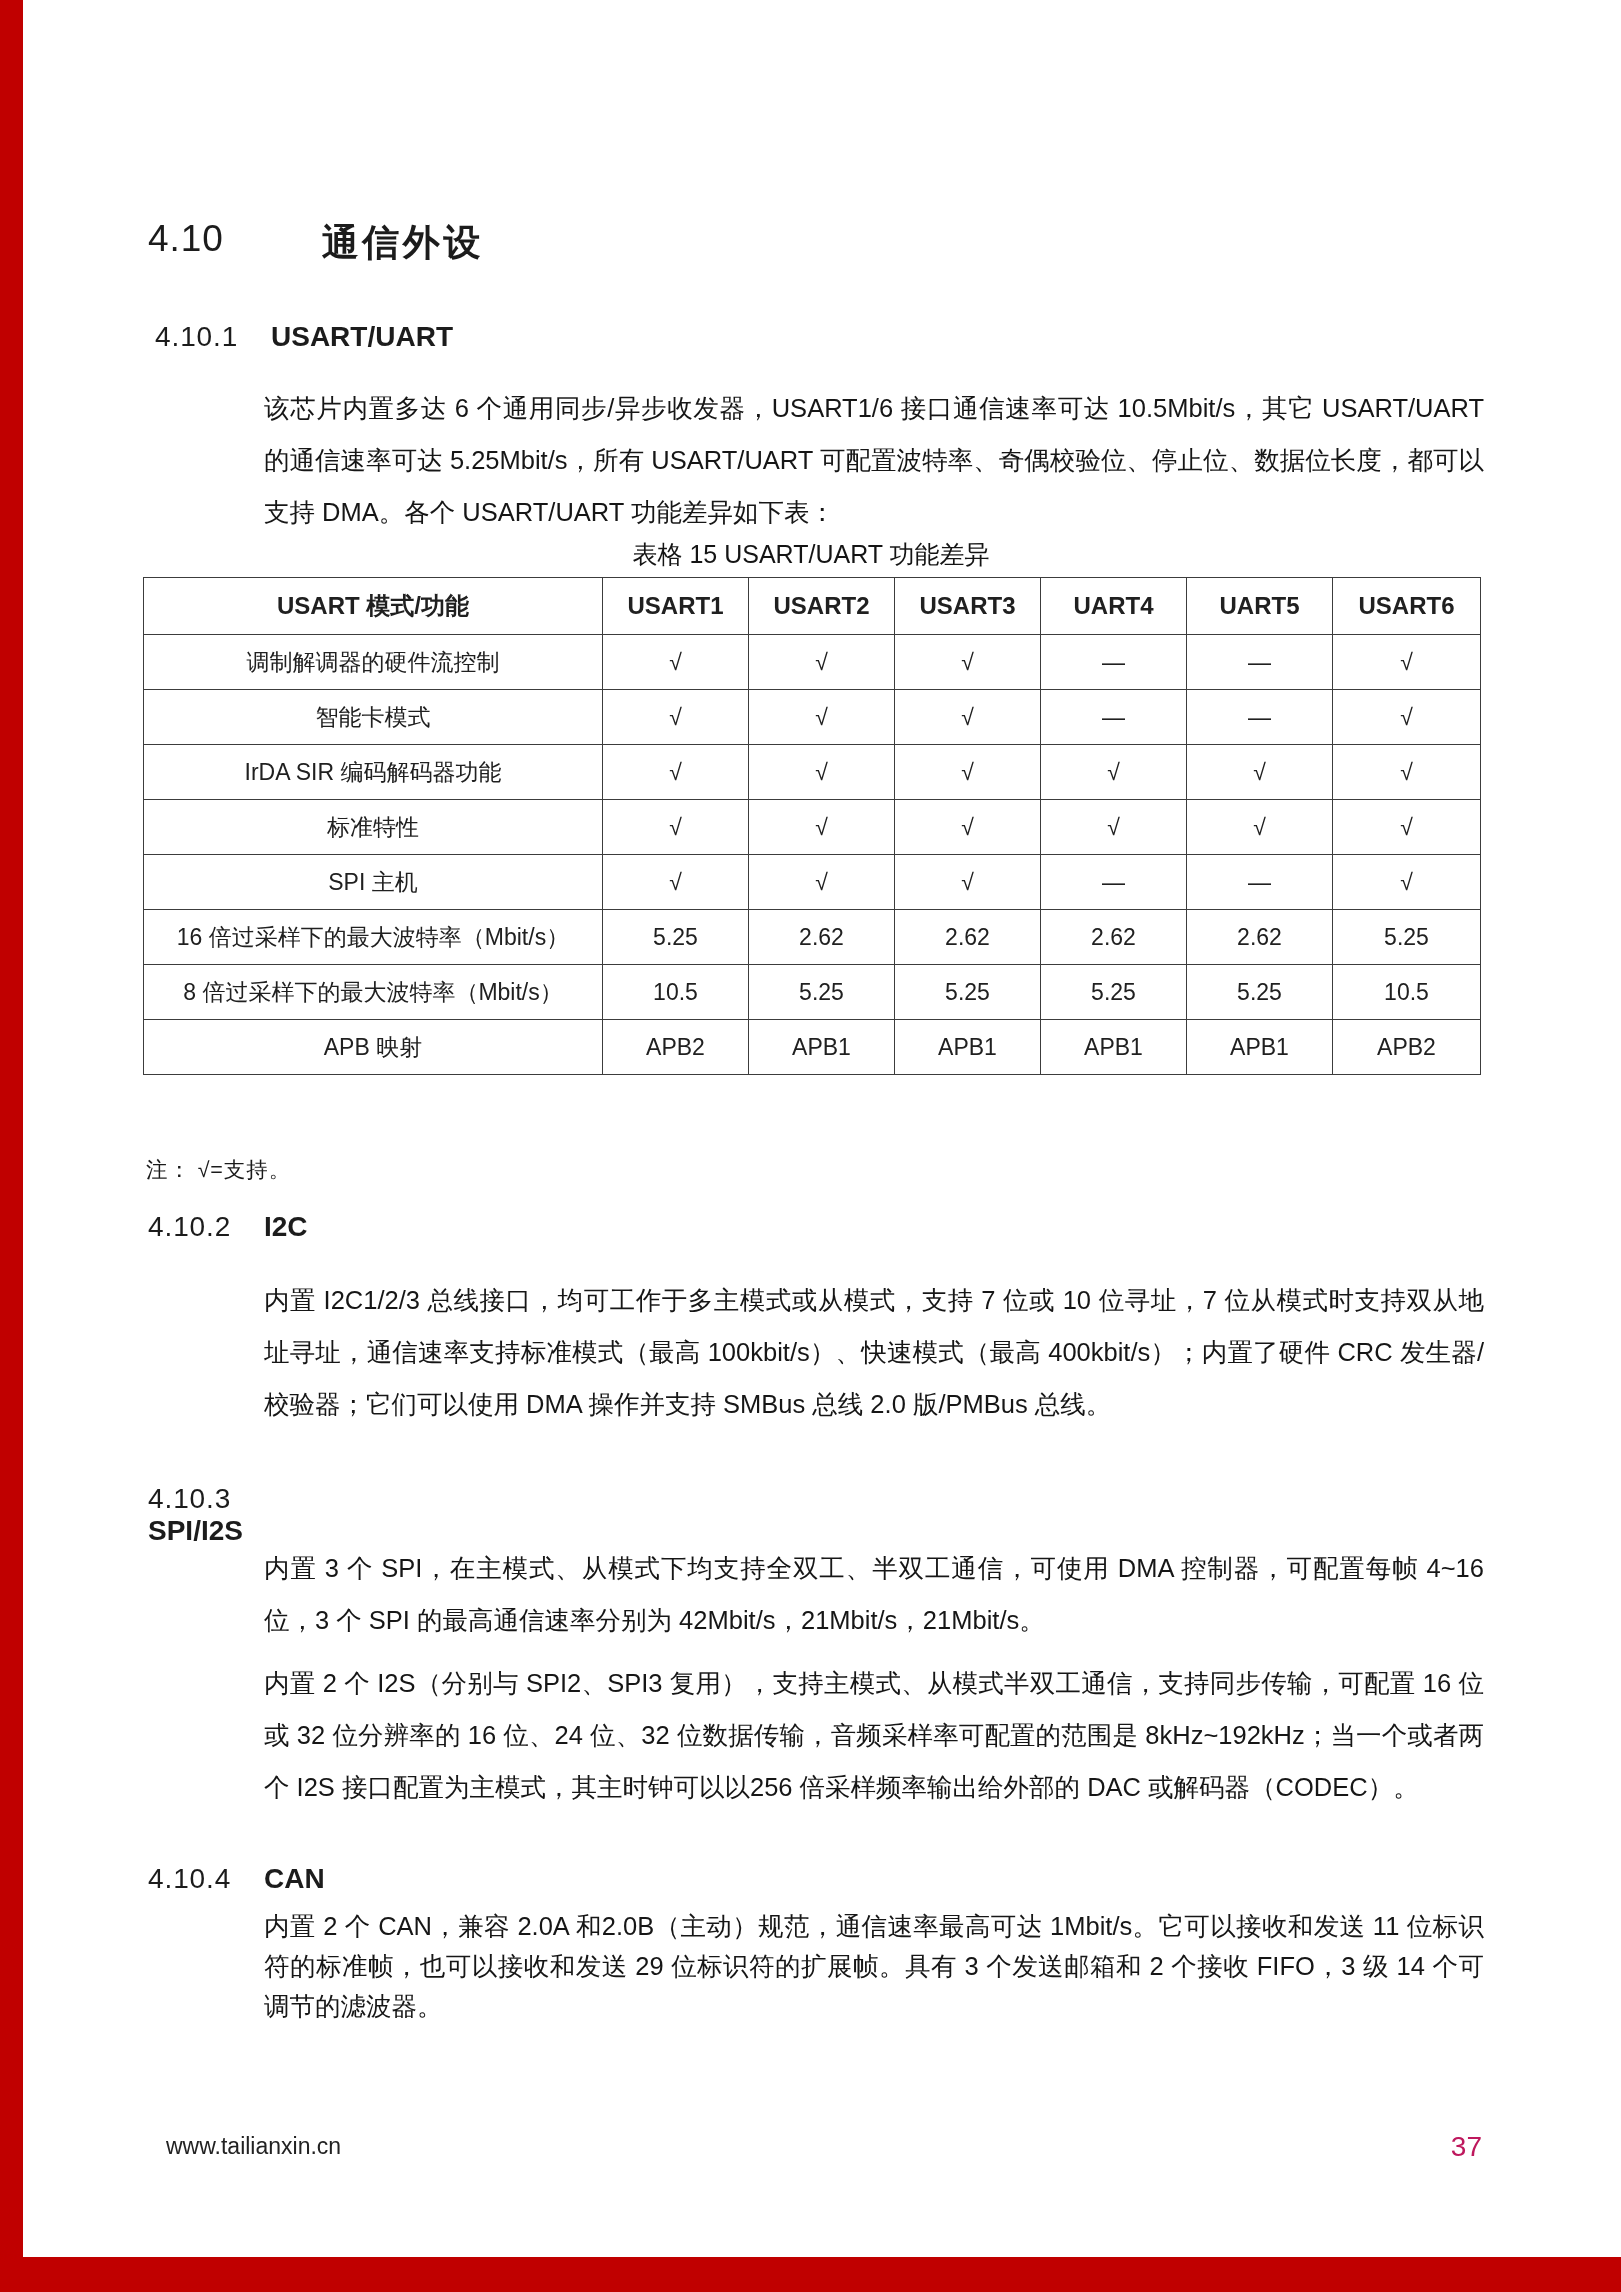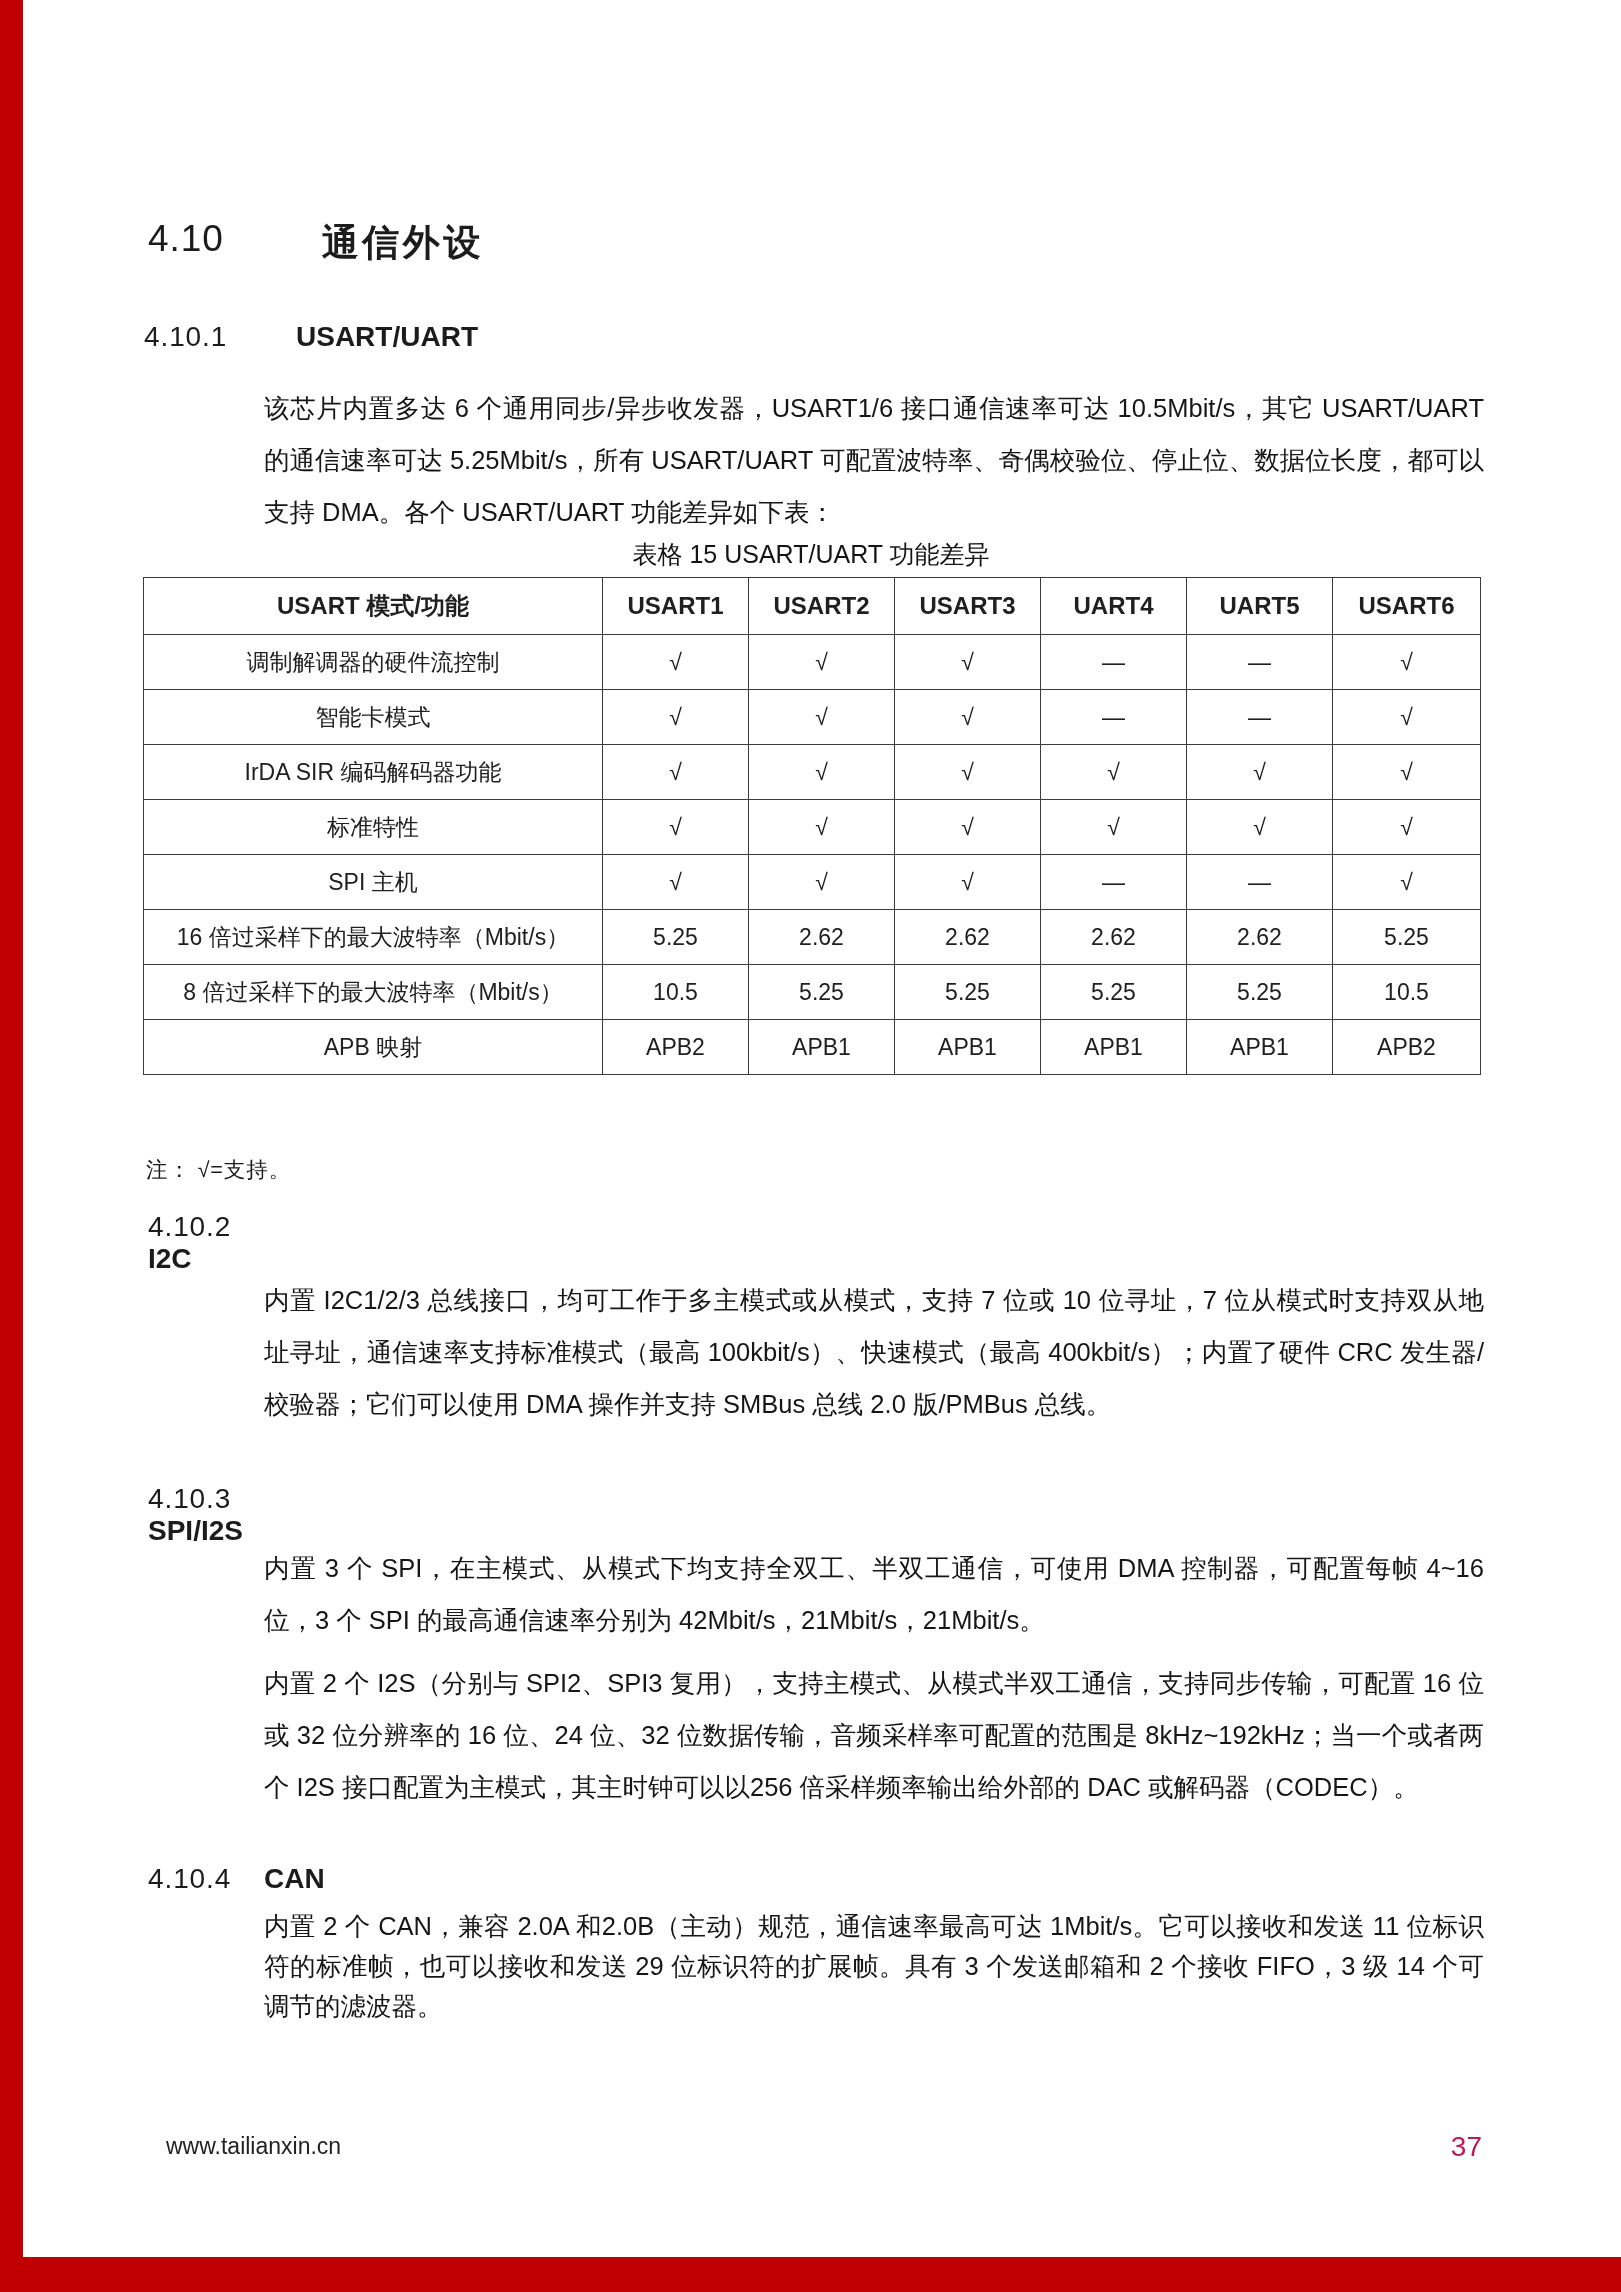--- a/index.html
+++ b/index.html
@@ -16,22 +16,22 @@
 
   .abs{position:absolute;}
 
   
   .h1{top:218px;left:148px;font-size:37px;display:flex;gap:98px;}
   .h1 .num{font-weight:400;letter-spacing:0.9px;}
   .h1 .ttl{font-weight:700;letter-spacing:3.6px;}
   .h2{font-size:28px;display:flex;}
   .h2 .num{font-weight:400;width:116px;letter-spacing:0.9px;}
   .h2 .ttl{font-weight:700;}
-  .h2-usart{top:321px;left:144px;gap:36px;}
-  .h2-i2c{top:1211px;left:148px;flex-direction:column;}
+  .h2-usart{top:321px;left:155px;}
+  .h2-i2c{top:1211px;left:148px;}
   .h2-spi{top:1483px;left:148px;flex-direction:column;}
   .h2-can{top:1863px;left:148px;}
 
   
   .para{
     left:264px;width:1220px;
     font-size:25.5px;line-height:52px;
     text-align:justify;
     color:#161616;
   }

